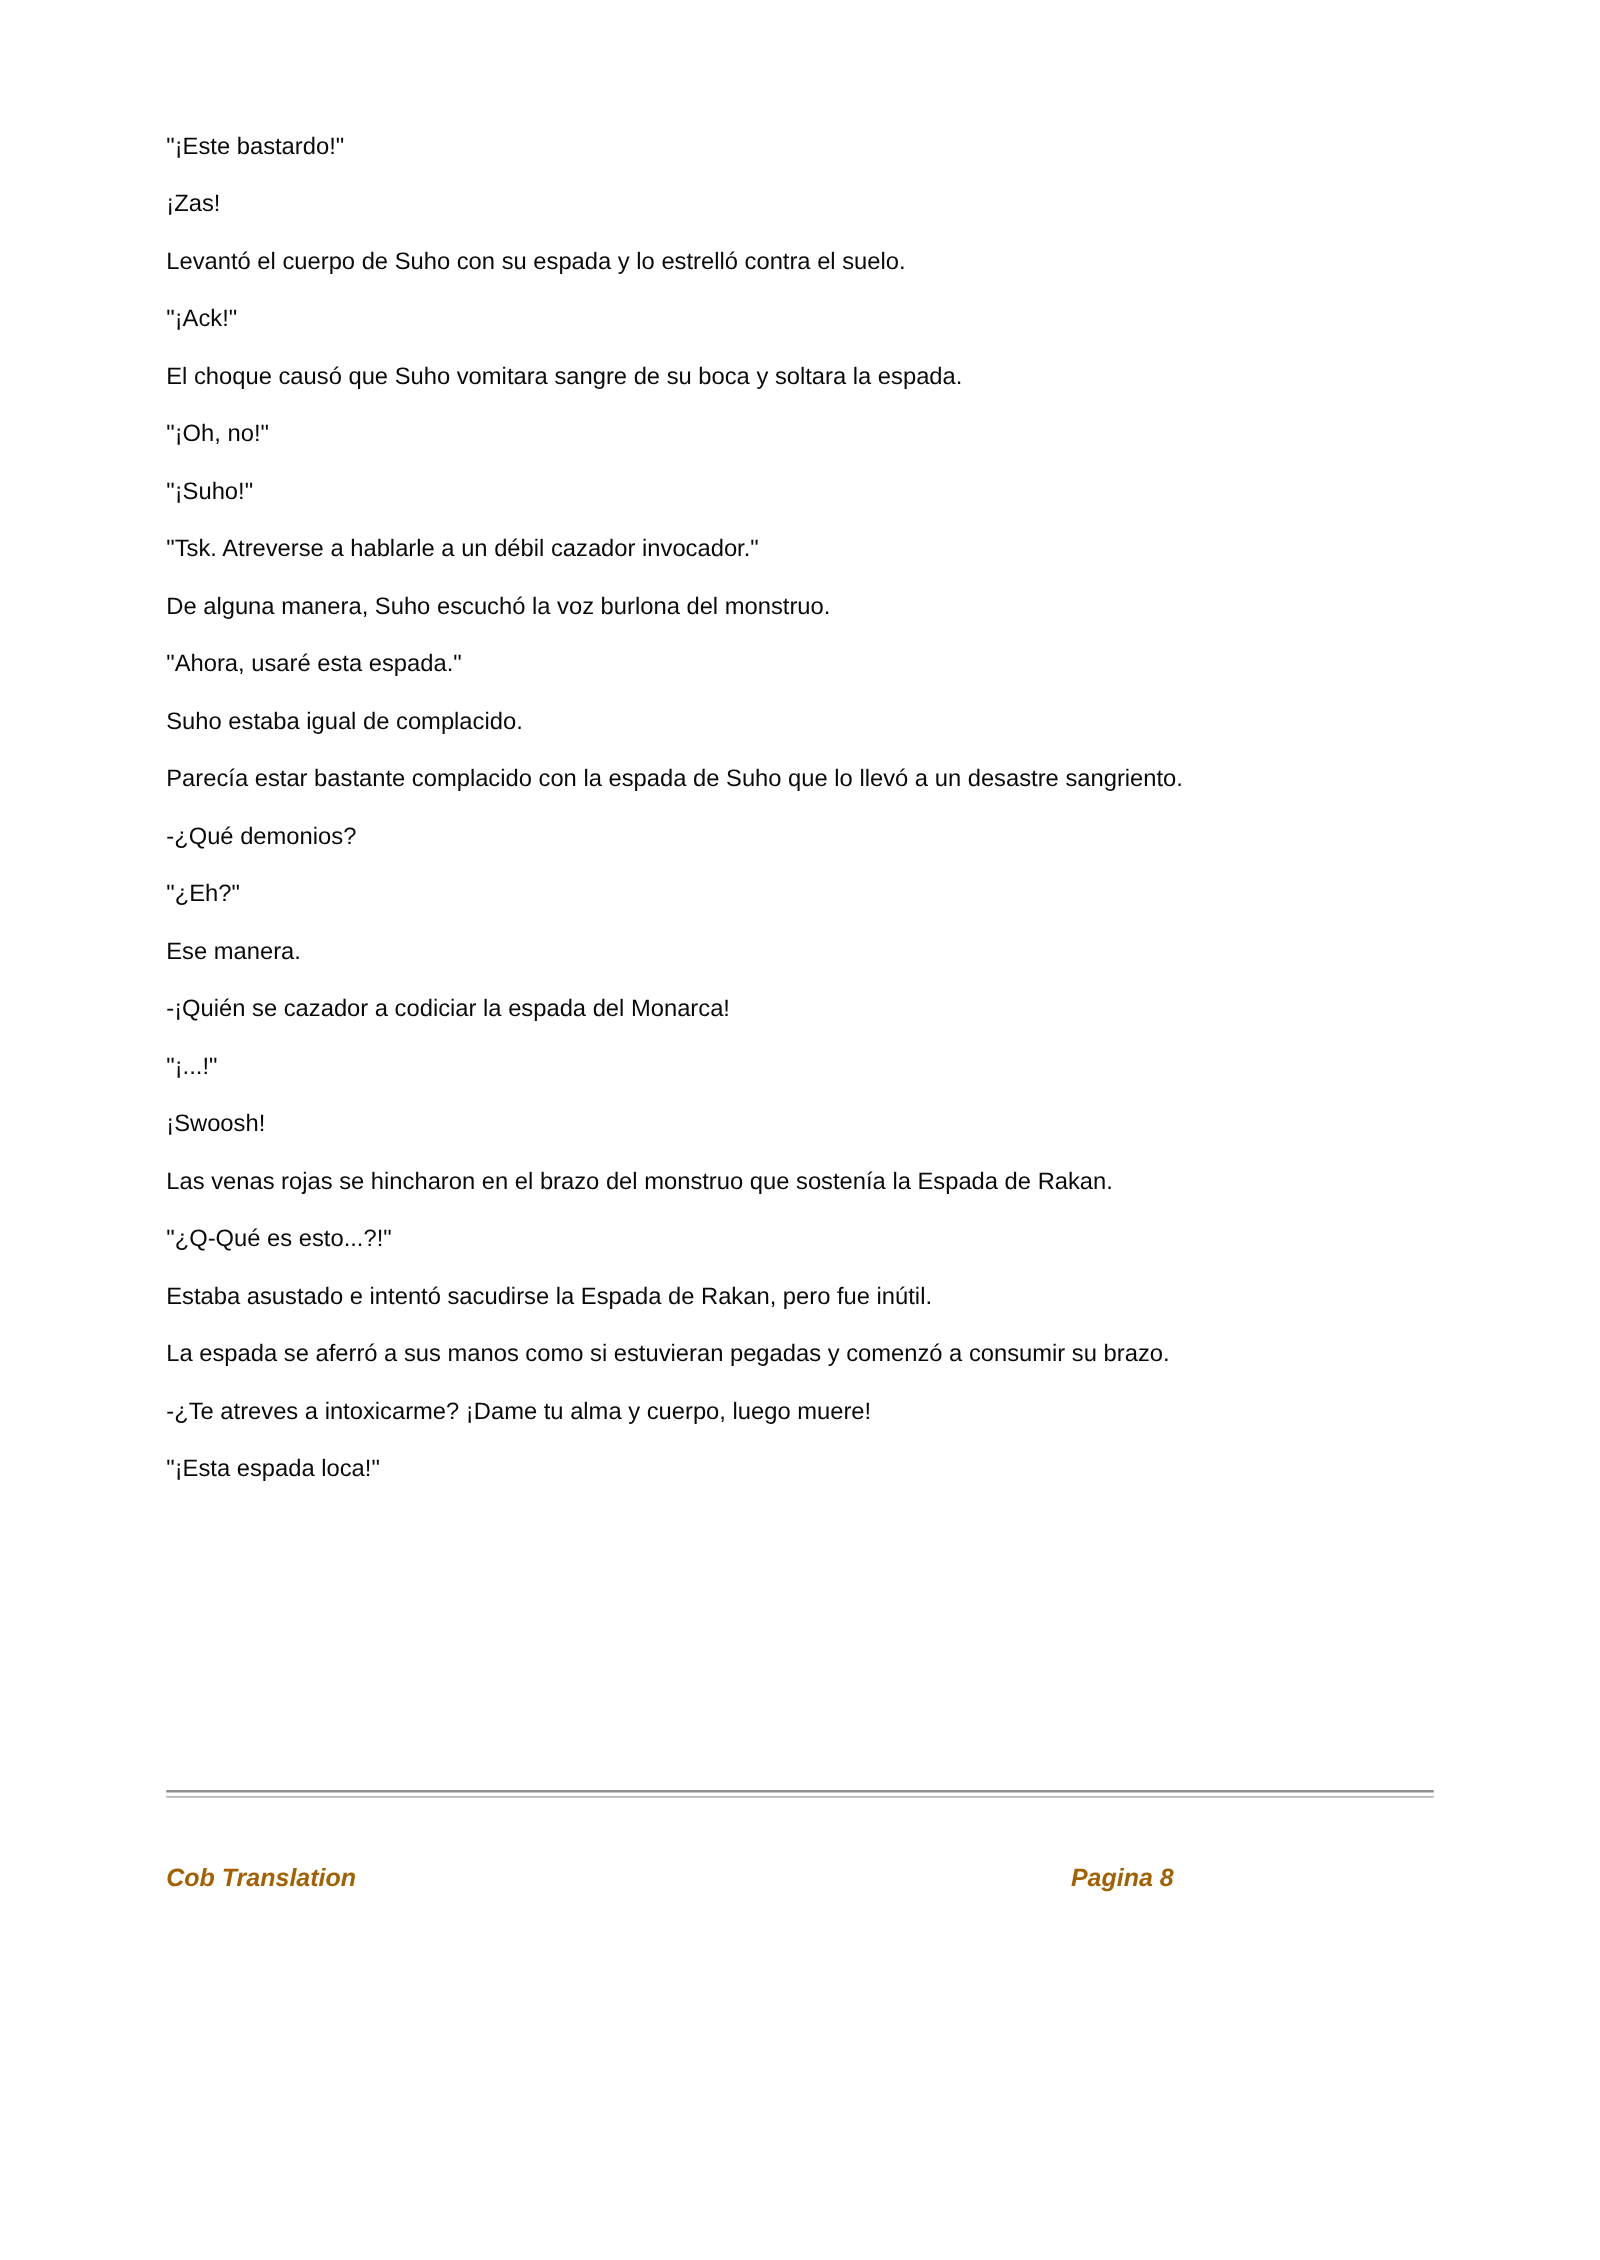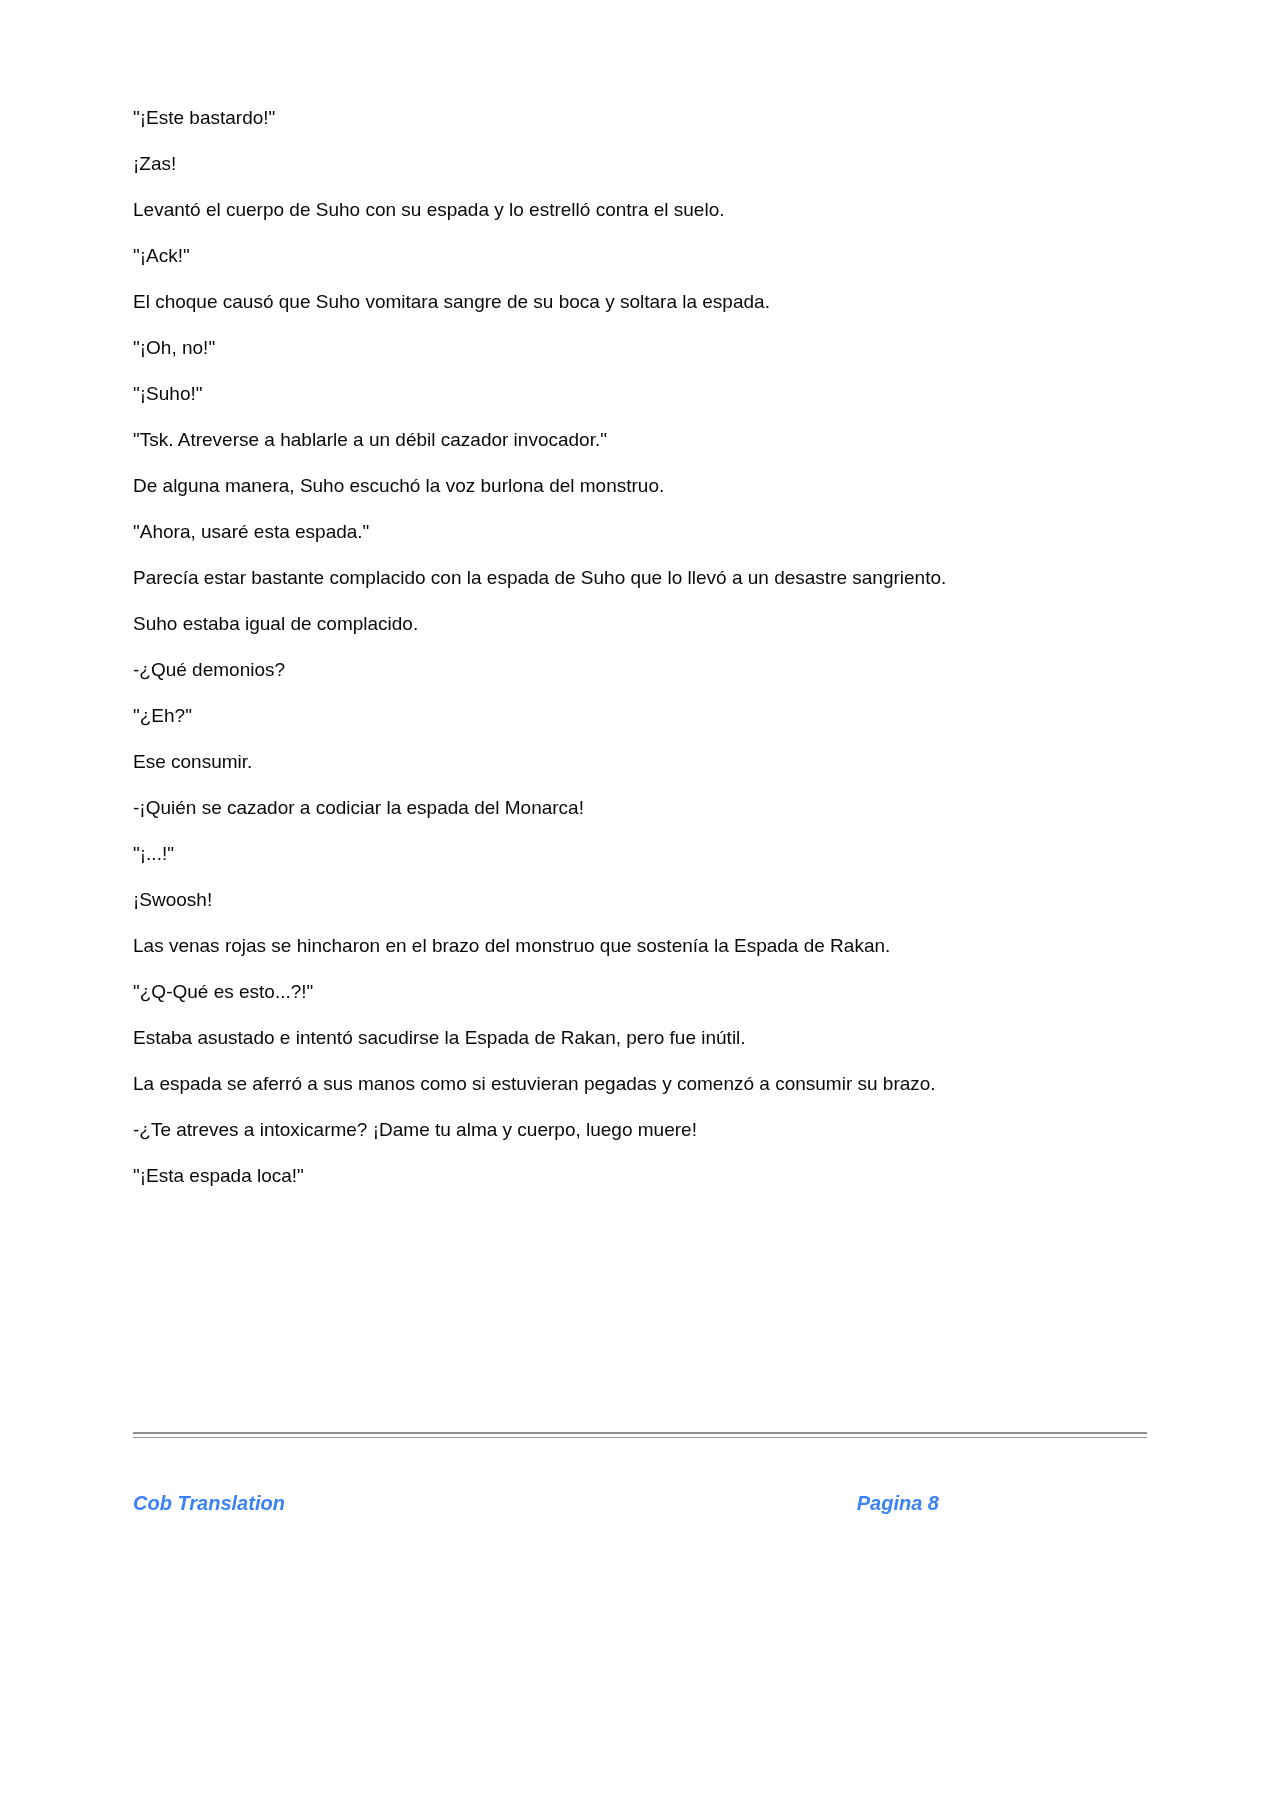--- a/index.html
+++ b/index.html
@@ -44,21 +44,21 @@
     position: absolute;
     left: 133px;
     top: 1492px;
     width: 1014px;
     display: flex;
     justify-content: space-between;
     align-items: baseline;
     font-size: 20px;
     font-weight: 700;
     font-style: italic;
-    color: #3b82f6;
+    color: #a16207;
   }
   .footer .footer-right {
     margin-right: 208px;
   }
 </style>
 </head>
 <body>
 
 <div class="page">
 
@@ -66,25 +66,25 @@
       <p class="para">"¡Este bastardo!"</p>
       <p class="para">¡Zas!</p>
       <p class="para">Levantó el cuerpo de Suho con su espada y lo estrelló contra el suelo.</p>
       <p class="para">"¡Ack!"</p>
       <p class="para">El choque causó que Suho vomitara sangre de su boca y soltara la espada.</p>
       <p class="para">"¡Oh, no!"</p>
       <p class="para">"¡Suho!"</p>
       <p class="para">"Tsk. Atreverse a hablarle a un débil cazador invocador."</p>
       <p class="para">De alguna manera, Suho escuchó la voz burlona del monstruo.</p>
       <p class="para">"Ahora, usaré esta espada."</p>
+      <p class="para">Suho estaba igual de complacido.</p>
       <p class="para">Parecía estar bastante complacido con la espada de Suho que lo llevó a un desastre sangriento.</p>
-      <p class="para">Suho estaba igual de complacido.</p>
       <p class="para">-¿Qué demonios?</p>
       <p class="para">"¿Eh?"</p>
-      <p class="para">Ese consumir.</p>
+      <p class="para">Ese manera.</p>
       <p class="para">-¡Quién se cazador a codiciar la espada del Monarca!</p>
       <p class="para">"¡...!"</p>
       <p class="para">¡Swoosh!</p>
       <p class="para">Las venas rojas se hincharon en el brazo del monstruo que sostenía la Espada de Rakan.</p>
       <p class="para">"¿Q-Qué es esto...?!"</p>
       <p class="para">Estaba asustado e intentó sacudirse la Espada de Rakan, pero fue inútil.</p>
       <p class="para">La espada se aferró a sus manos como si estuvieran pegadas y comenzó a consumir su brazo.</p>
       <p class="para">-¿Te atreves a intoxicarme? ¡Dame tu alma y cuerpo, luego muere!</p>
       <p class="para">"¡Esta espada loca!"</p>
     </div>

